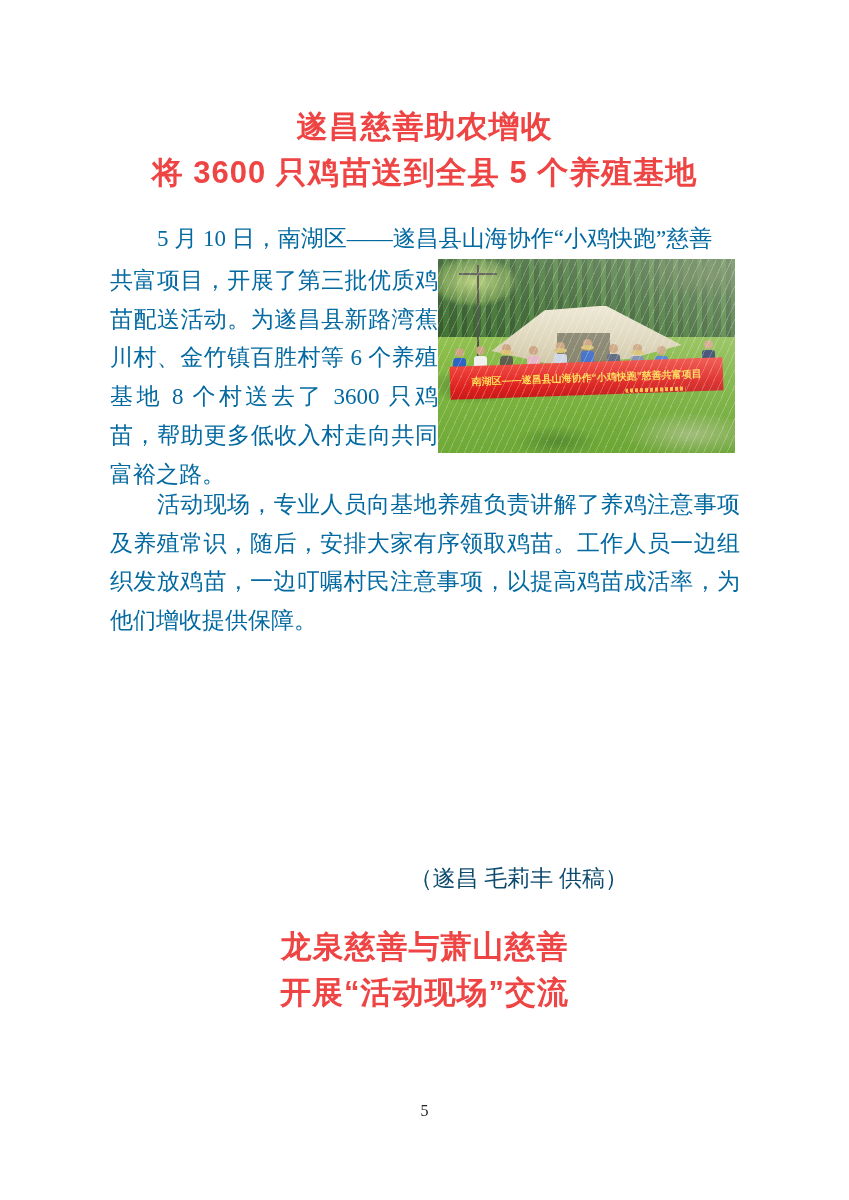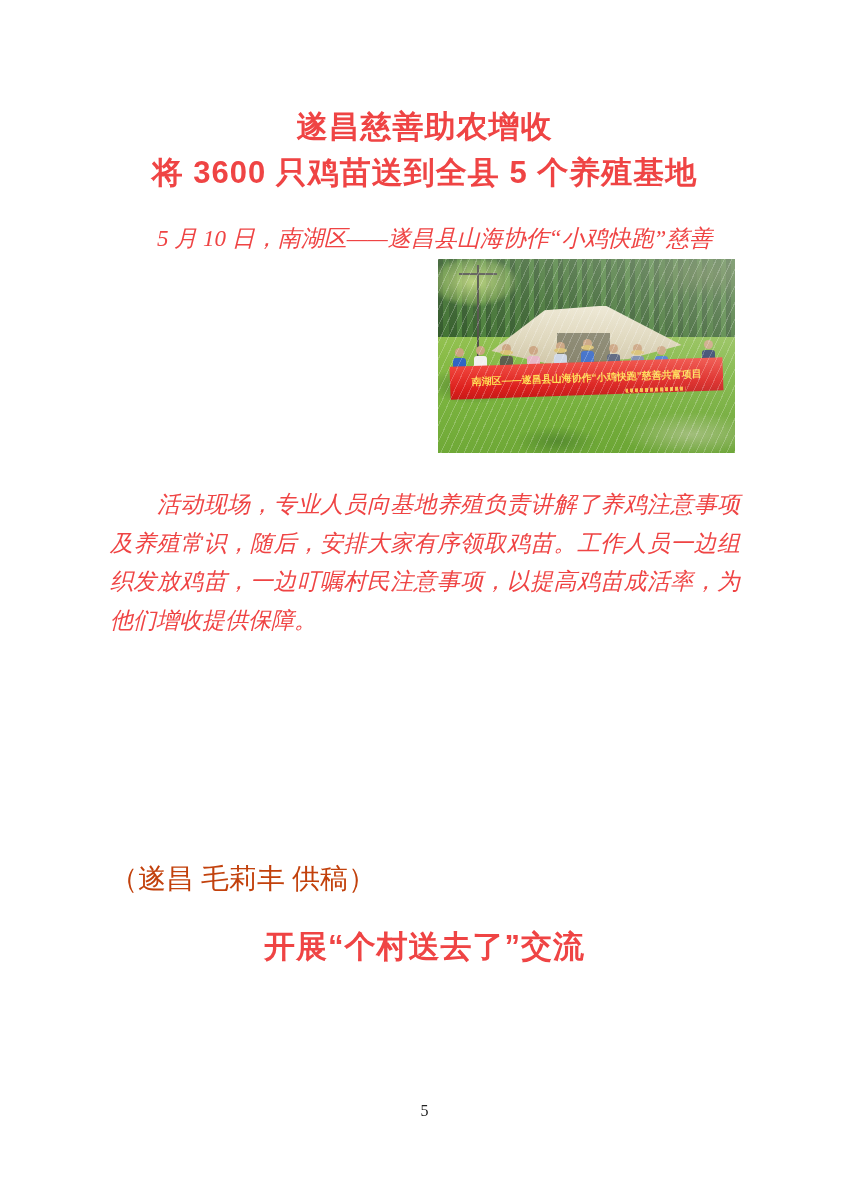--- a/index.html
+++ b/index.html
@@ -15,28 +15,28 @@
   .doc-title {
     position:absolute; left:0; width:849px;
     text-align:center;
     font-family:"Liberation Sans", sans-serif;
     font-weight:700; color:#ef4444;
     font-size:31px; line-height:46px; letter-spacing:1px;
   }
   .body-text {
     position:absolute; left:110px; width:630px;
     font-size:23px; line-height:38.7px;
-    text-align:justify; color:#ef4444;font-style:italic;
+    text-align:justify; color:#0369a1;
   }
   .indent { text-indent:47px; }
   .narrow { width:328px; }
   .attribution {
     position:absolute; left:110px; width:630px;
-    font-size:28px; line-height:38.7px;
-    text-align:left; padding-right:112px; color:#c2410c;
+    font-size:23px; line-height:38.7px;
+    text-align:right; padding-right:112px; color:#0c4a6e;
   }
   .page-number {
     position:absolute; left:0; width:849px;
     text-align:center; font-size:16px; color:#222;
   }
 
   
   .photo {
     position:absolute; left:438px; top:259px; width:297px; height:194px;
     overflow:hidden; background:#7ab33e;
@@ -167,26 +167,28 @@
       </div>
 
     <div class="banner">
       <span class="banner-text">南湖区——遂昌县山海协作“小鸡快跑”慈善共富项目</span>
       <span class="banner-sub"></span>
     </div>
 
     <div class="ph-net"></div>
   </div>
 
+  <div class="body-text narrow" style="top:262px;">共富项目，开展了第三批优质鸡苗配送活动。为遂昌县新路湾蕉川村、金竹镇百胜村等 6 个养殖基地 8 个村送去了 3600 只鸡苗，帮助更多低收入村走向共同富裕之路。</div>
 
   <div class="body-text indent" style="top:486px;">活动现场，专业人员向基地养殖负责讲解了养鸡注意事项及养殖常识，随后，安排大家有序领取鸡苗。工作人员一边组织发放鸡苗，一边叮嘱村民注意事项，以提高鸡苗成活率，为他们增收提供保障。</div>
 
 
   <div class="attribution" style="top:860px;">（遂昌 毛莉丰 供稿）</div>
 
   <div class="doc-title" style="top:924px;">
-    <div>开展“个村送去了”交流</div>
+    <div>龙泉慈善与萧山慈善</div>
+    <div>开展“活动现场”交流</div>
   </div>
 
 
   <div class="page-number" style="top:1102px;">5</div>
 
 </div>
 
 </body></html>

